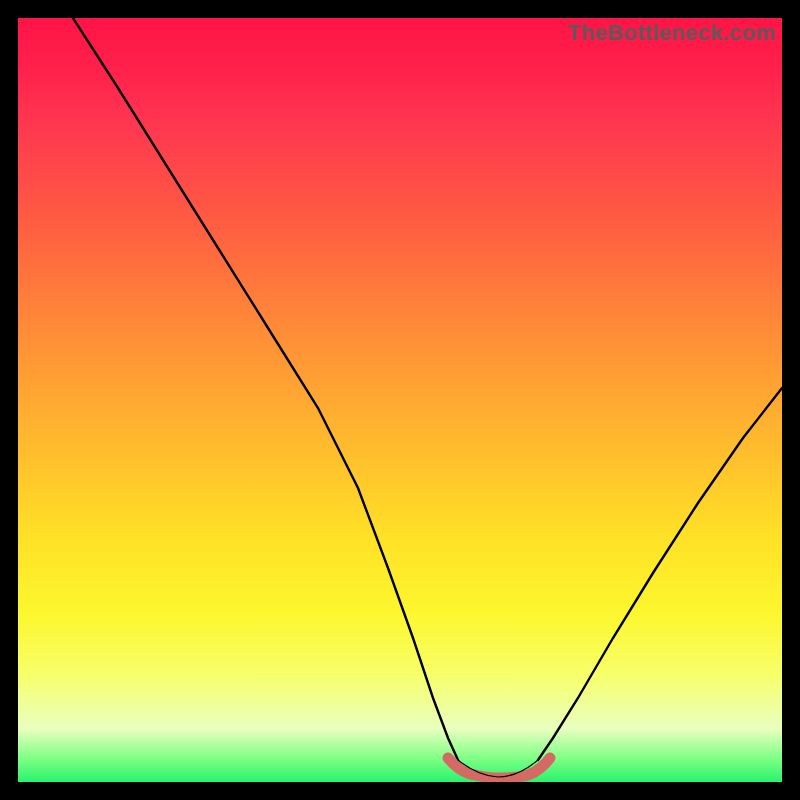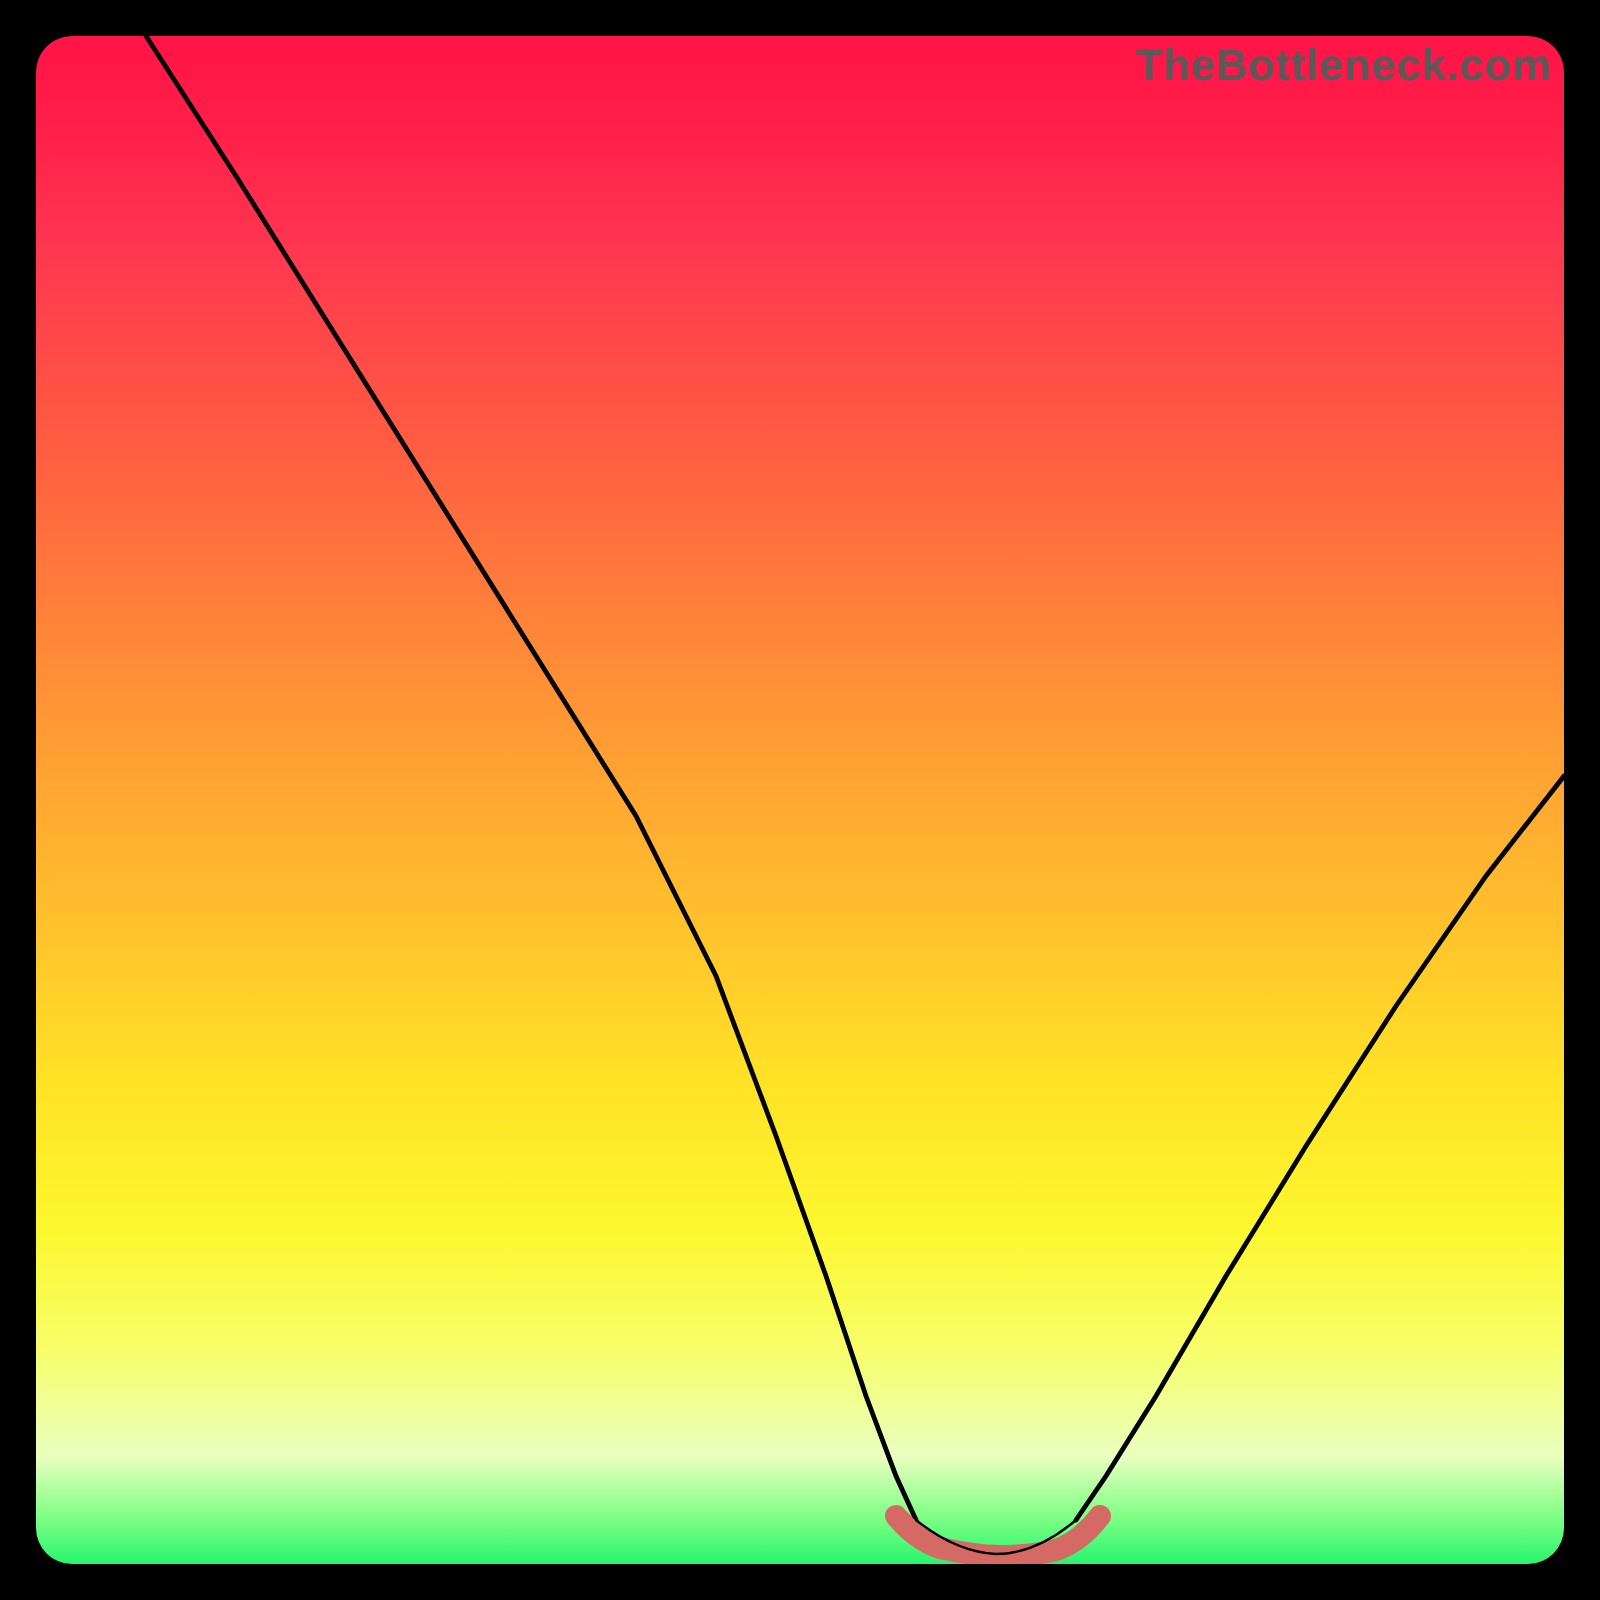--- a/index.html
+++ b/index.html
@@ -32,21 +32,20 @@
       #ff5a42 26%,
       #ff8938 40%,
       #ffb52f 54%,
       #ffe126 68%,
       #fcf72e 78%,
       #f7ff6a 86%,
       #e9ffbf 93%,
       #7cff84 97%,
       #28f46e 100%
     );
-    border-radius: 18px;
   }
   .watermark {
     position: absolute;
     top: 2px;
     right: 6px;
     font-size: 22px;
     font-weight: 600;
     color: #5a5a5a;
     letter-spacing: 0.3px;
     user-select: none;

